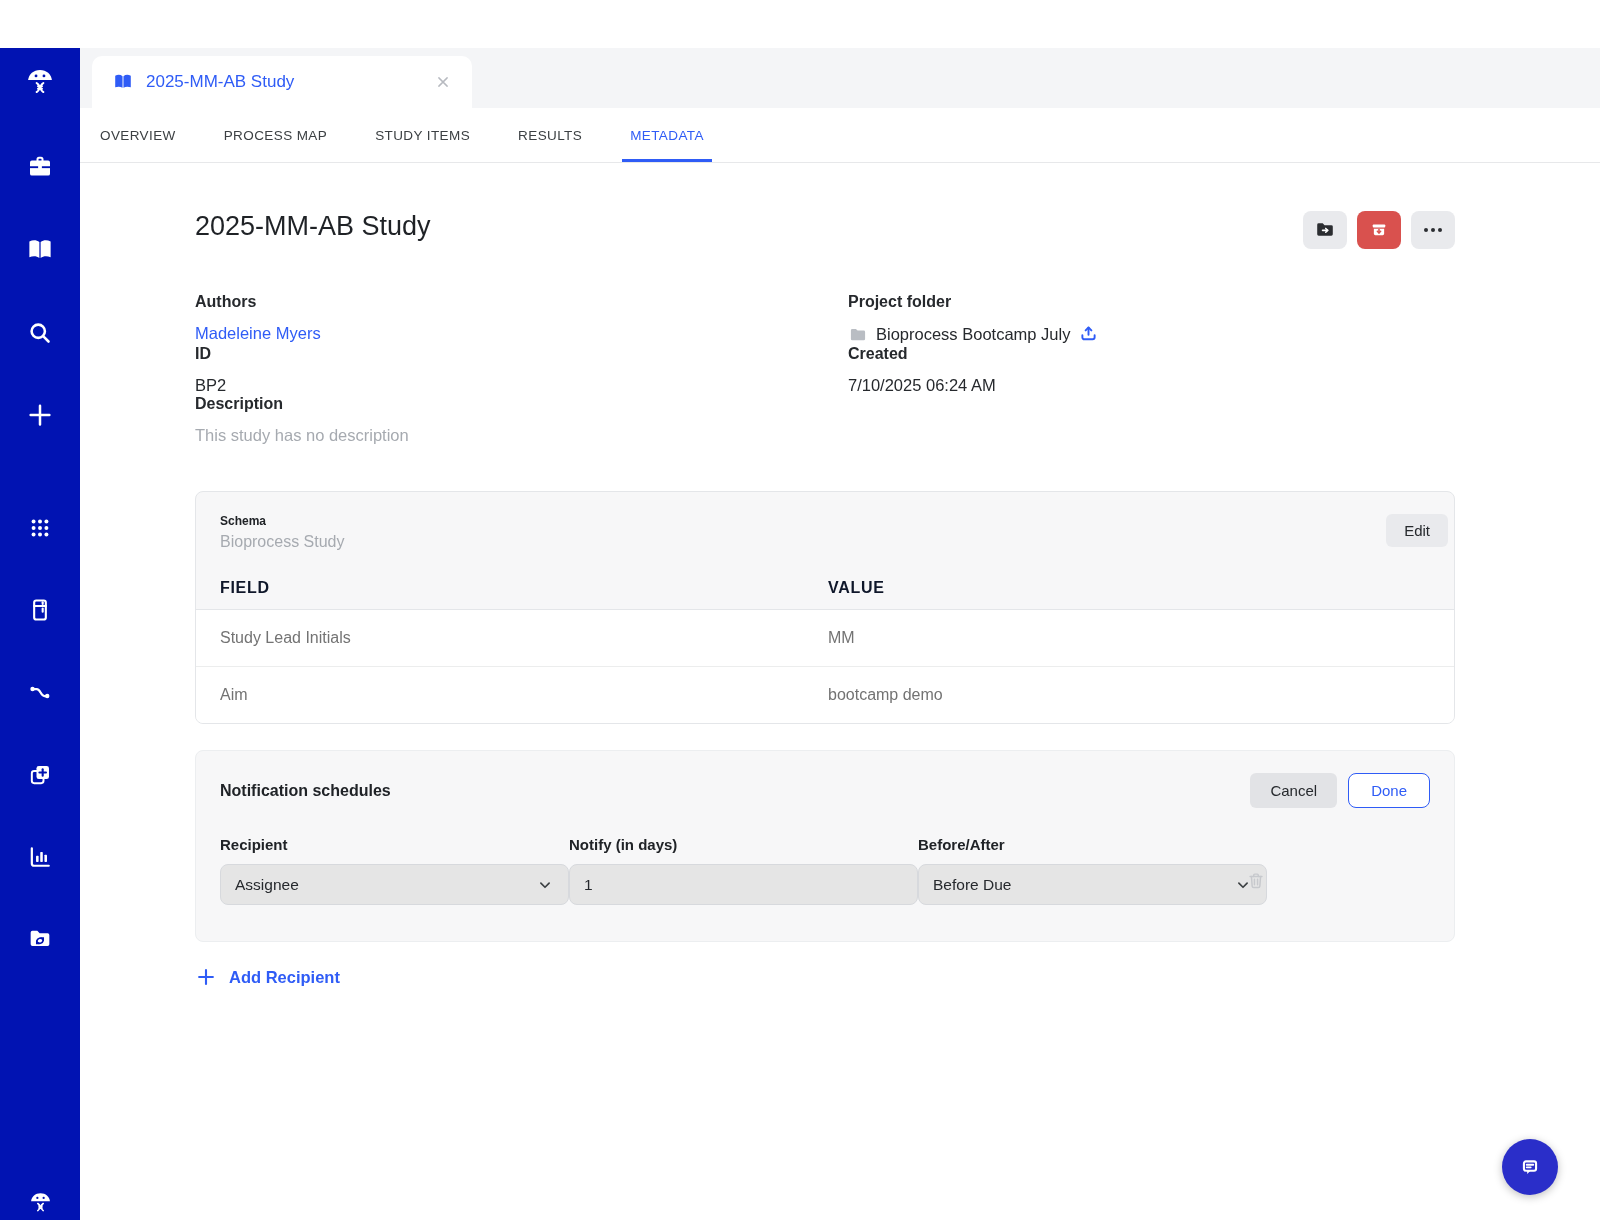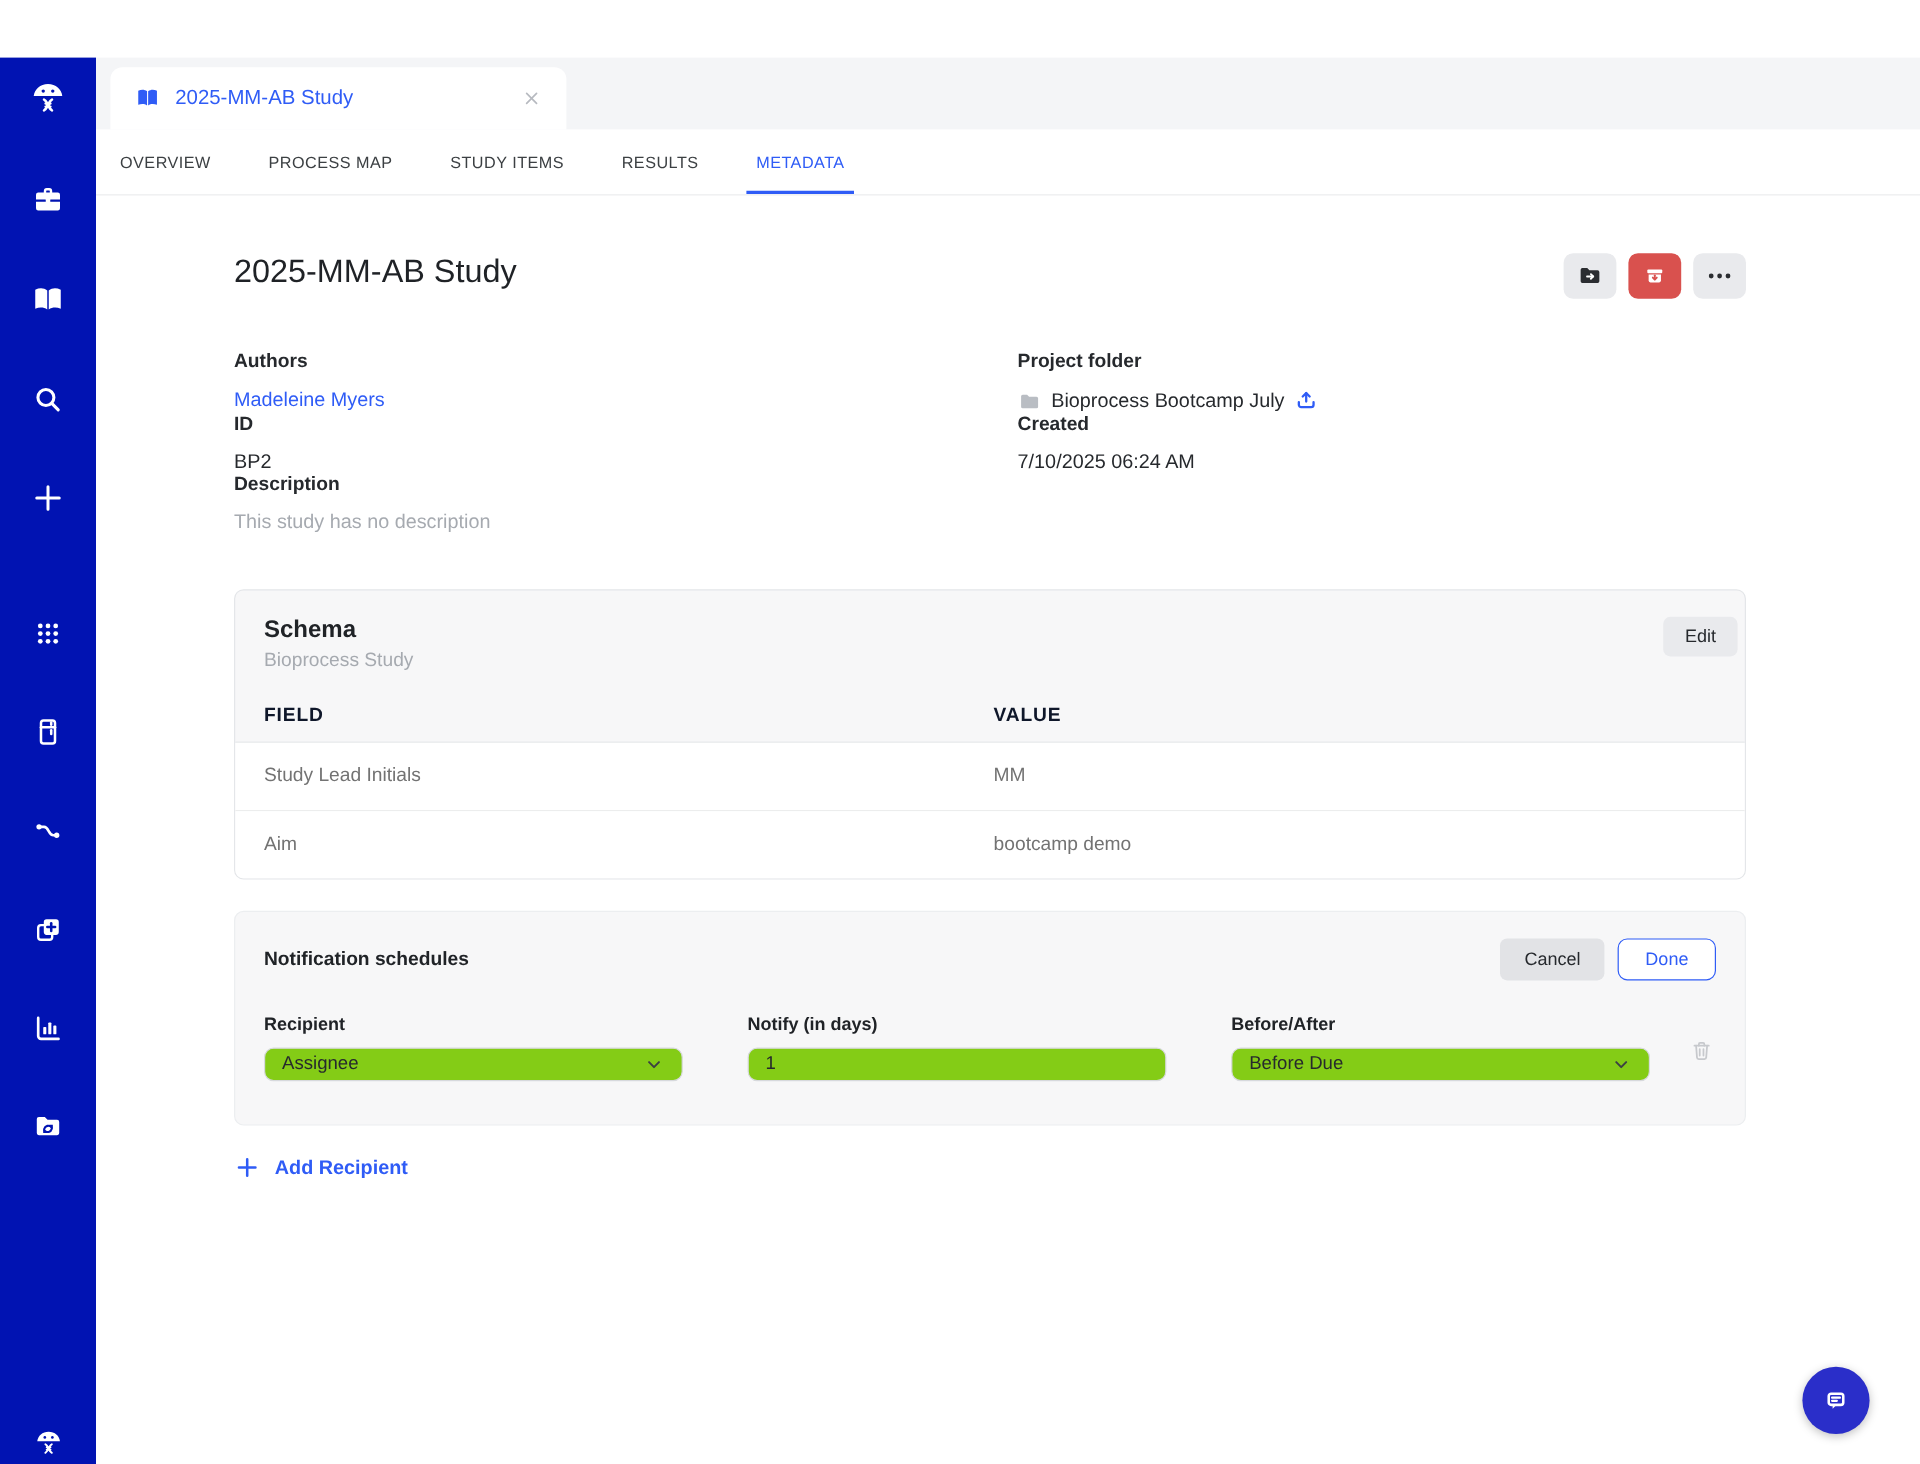--- a/index.html
+++ b/index.html
@@ -44,45 +44,45 @@
   .meta-grid { margin-top:44px; display:grid; grid-template-columns:653px 1fr; }
   .meta-label { font-size:16px; font-weight:700; color:#26292d; }
   .meta-value { margin-top:13px; font-size:16.5px; color:#26292d; display:flex; align-items:center; gap:8px; }
   .link { color:#2f5cf6; cursor:pointer; }
   .muted { color:#a6aab0; }
 
   
   .card { border:1px solid #e4e6e9; background:#f7f7f8; border-radius:8px; overflow:hidden; }
   .schema-card { margin-top:46px; }
   .schema-head { padding:22px 22px 16px 24px; position:relative; }
-  .schema-title { font-size:20px; font-weight:700; }
+  .schema-title { font-size:12px; font-weight:700; }
   .schema-name { margin-top:5px; font-size:16px; color:#a6aab0; }
   .edit-btn { position:absolute; top:22px; right:6px; background:#e9eaed; border:none;
     border-radius:6px; padding:8px 18px; font-size:15px; color:#26292d; cursor:pointer;
     font-family:inherit; }
   .tbl-header { display:grid; grid-template-columns:608px 1fr; padding:12px 24px;
     font-size:16px; font-weight:700; letter-spacing:.7px; color:#0f172a;
     border-bottom:1px solid #e4e6e9; }
   .tbl-row { display:grid; grid-template-columns:608px 1fr; padding:19px 24px;
     background:#fff; font-size:16px; color:#737373; border-bottom:1px solid #eceded; }
   .tbl-row:last-child { border-bottom:none; }
 
   
   .notif-card { margin-top:26px; padding:22px 24px 36px 24px; border:1px solid #eceef0; }
   .notif-head { display:flex; align-items:center; }
   .notif-title { font-size:16px; font-weight:700; flex:1; }
   .btn-cancel { background:#e2e3e6; border:none; border-radius:6px; padding:9px 20px;
     font-size:15px; color:#26292d; cursor:pointer; font-family:inherit; }
   .btn-done { margin-left:11px; background:#fff; border:1.5px solid #2f5cf6; border-radius:8px;
     padding:8px 22px; font-size:15px; font-weight:500; color:#2f5cf6; cursor:pointer;
     font-family:inherit; }
-  .notif-form { margin-top:28px; display:flex; align-items:flex-end; gap:54px; }
+  .notif-form { margin-top:28px; display:flex; align-items:flex-end; }
   .field-group { width:349px; flex:none; }
   .field-label { font-size:15px; font-weight:700; margin-bottom:11px; }
-  .select, .text-input { width:100%; height:28px; background:#84cc16; border:1px solid #d7d9dd;
+  .select, .text-input { width:100%; height:41px; background:#e5e5e5; border:1px solid #d7d9dd;
     border-radius:8px; font-size:15.5px; color:#26292d;justify-content:center; }
   .select { display:flex; align-items:center; padding:0 14px; cursor:pointer; }
   .select span { flex:1; }
   .text-input { padding:0 14px; font-family:inherit; outline:none; }
   .trash-wrap { margin-left:-22px; padding-bottom:9px; cursor:pointer; }
 
   .add-schedule { margin-top:24px; display:inline-flex; align-items:center; gap:12px;
     color:#2f5cf6; font-size:16.5px; font-weight:700; cursor:pointer; }
 
   

